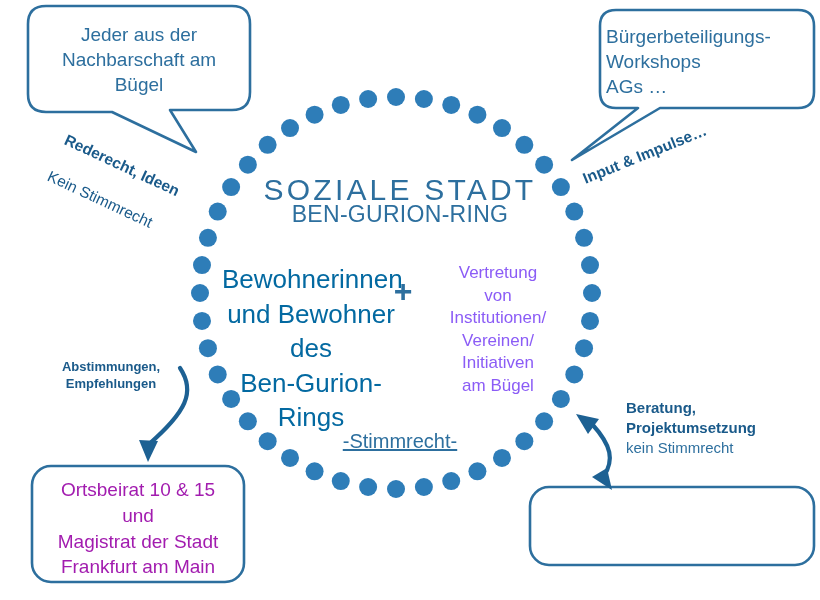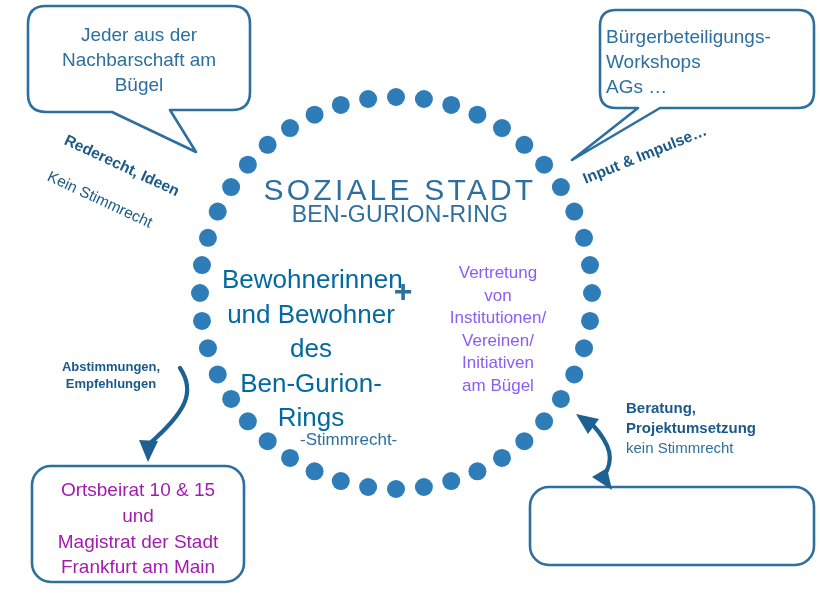--- a/index.html
+++ b/index.html
@@ -112,22 +112,24 @@
     text-align: center;
     font-size: 32px;
     font-weight: bold;
     color: #2D6F9E;
     line-height: 1.0;
   }
   #stimmrecht {
     position: absolute;
     left: 300px; top: 430px;
     width: 200px;
-    font-size: 17px;
-    color: #2D6F9E;
+    text-align: center;
+    font-size: 20px;
+    color: #2D6F9E;
+    text-decoration: underline;
   }
 
   
   .rot-label {
     position: absolute;
     color: #1A5A8A;
     white-space: pre-line;
     line-height: 1.30;
   }
   #lbl-rederecht {

